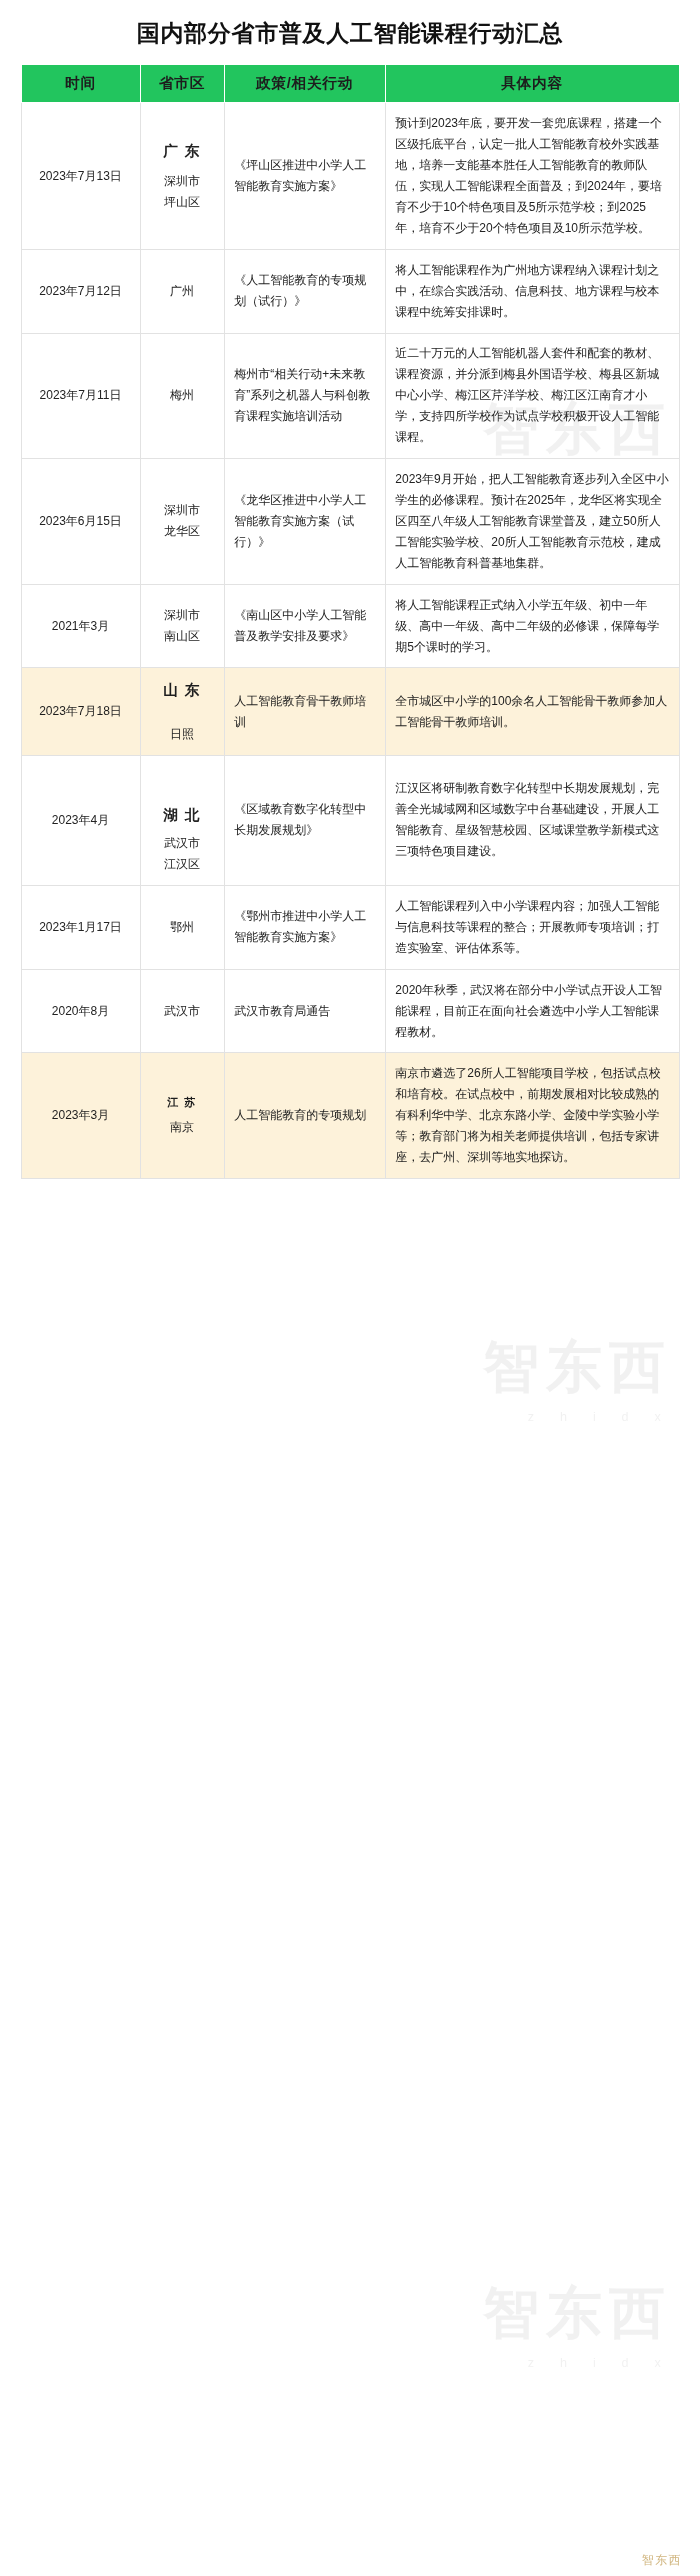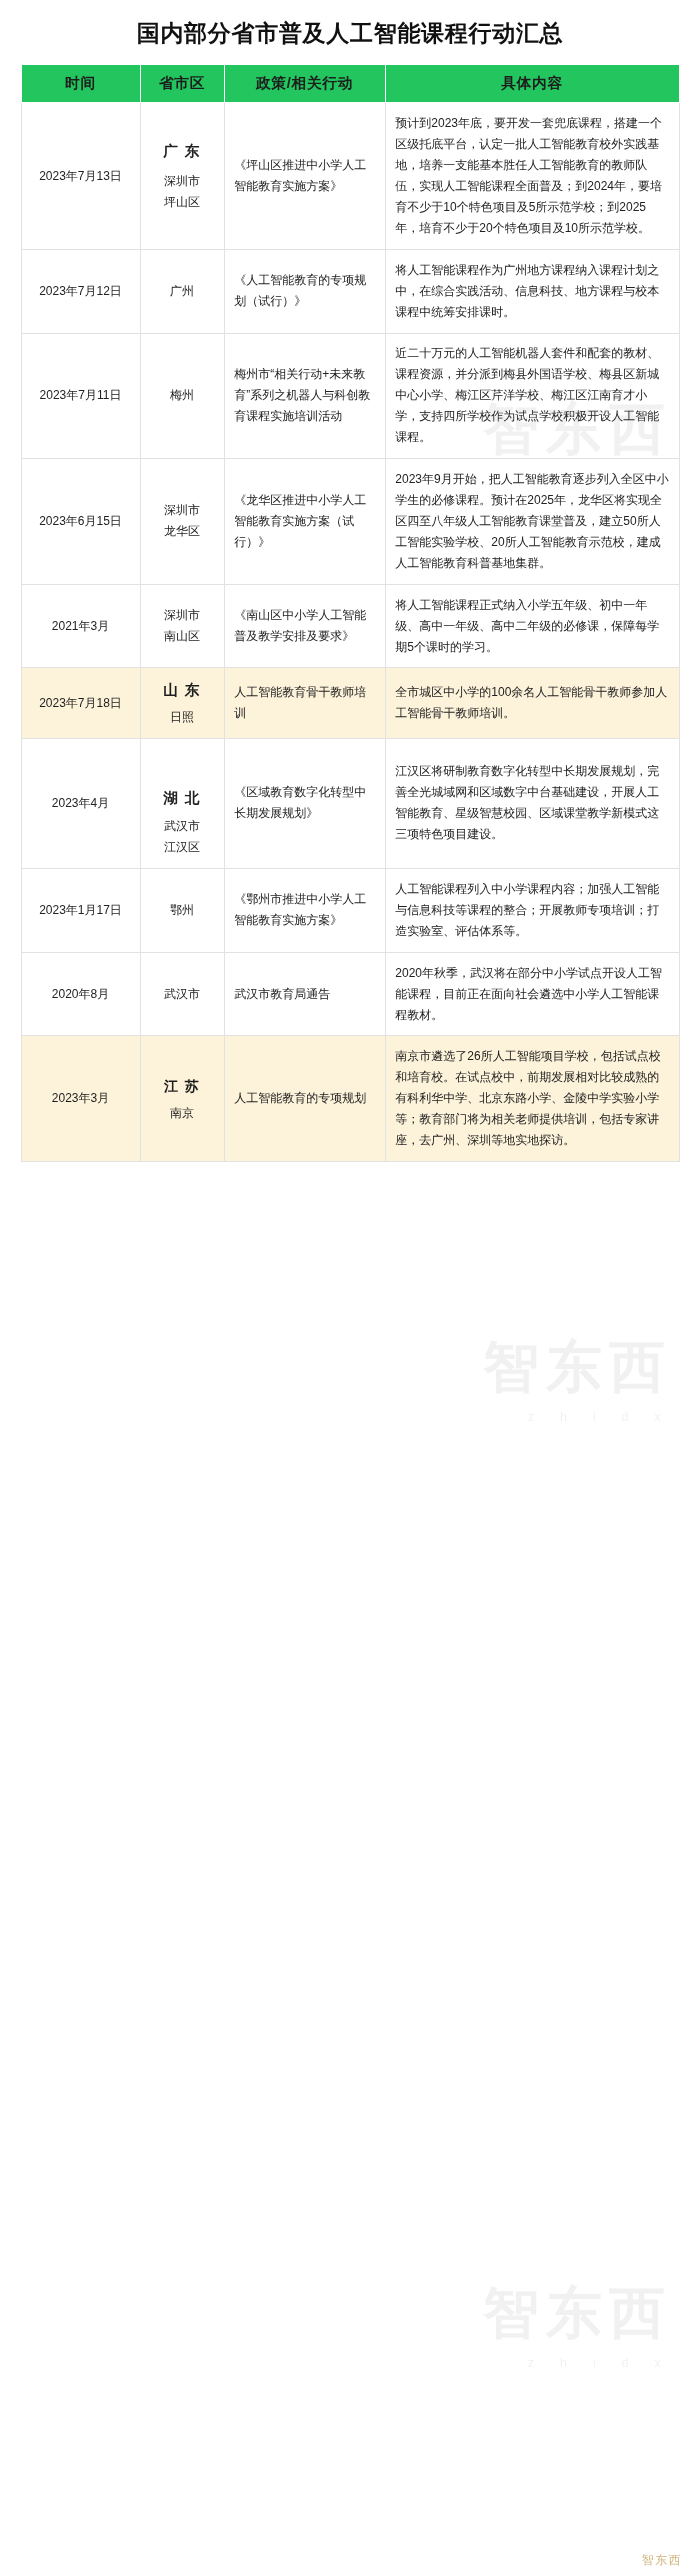--- a/index.html
+++ b/index.html
@@ -211,21 +211,21 @@
               <div>深圳市</div>
               <div>南山区</div>
             </div>
           </td>
           <td class="policy">《南山区中小学人工智能普及教学安排及要求》</td>
           <td class="detail">将人工智能课程正式纳入小学五年级、初中一年级、高中一年级、高中二年级的必修课，保障每学期5个课时的学习。</td>
         </tr>
         <tr class="hl">
           <td class="time">2023年7月18日</td>
           <td class="region">
-            <div style="font-weight: bold; font-size: 14.7px; letter-spacing: 1.4px; margin-bottom: 3px;">山 东</div>
+            <div style="font-weight: bold; font-size: 14.7px; letter-spacing: 1.4px; margin-bottom: 20px;">山 东</div>
             <div>
               <div>日照</div>
             </div>
           </td>
           <td class="policy">人工智能教育骨干教师培训</td>
           <td class="detail">全市城区中小学的100余名人工智能骨干教师参加人工智能骨干教师培训。</td>
         </tr>
         <tr>
           <td class="time">2023年4月</td>
           <td class="region">
@@ -254,21 +254,21 @@
             <div>
               <div>武汉市</div>
             </div>
           </td>
           <td class="policy">武汉市教育局通告</td>
           <td class="detail">2020年秋季，武汉将在部分中小学试点开设人工智能课程，目前正在面向社会遴选中小学人工智能课程教材。</td>
         </tr>
         <tr class="hl">
           <td class="time">2023年3月</td>
           <td class="region">
-            <div style="font-weight: bold; font-size: 14px; letter-spacing: 1.4px; margin-bottom: 4.2px;">江 苏</div>
+            <div style="font-weight: bold; font-size: 11px; letter-spacing: 1.4px; margin-bottom: 4.2px;">江 苏</div>
             <div>
               <div>南京</div>
             </div>
           </td>
           <td class="policy">人工智能教育的专项规划</td>
           <td class="detail">南京市遴选了26所人工智能项目学校，包括试点校和培育校。在试点校中，前期发展相对比较成熟的有科利华中学、北京东路小学、金陵中学实验小学等；教育部门将为相关老师提供培训，包括专家讲座，去广州、深圳等地实地探访。</td>
         </tr>
       </tbody>
   </table>
 

